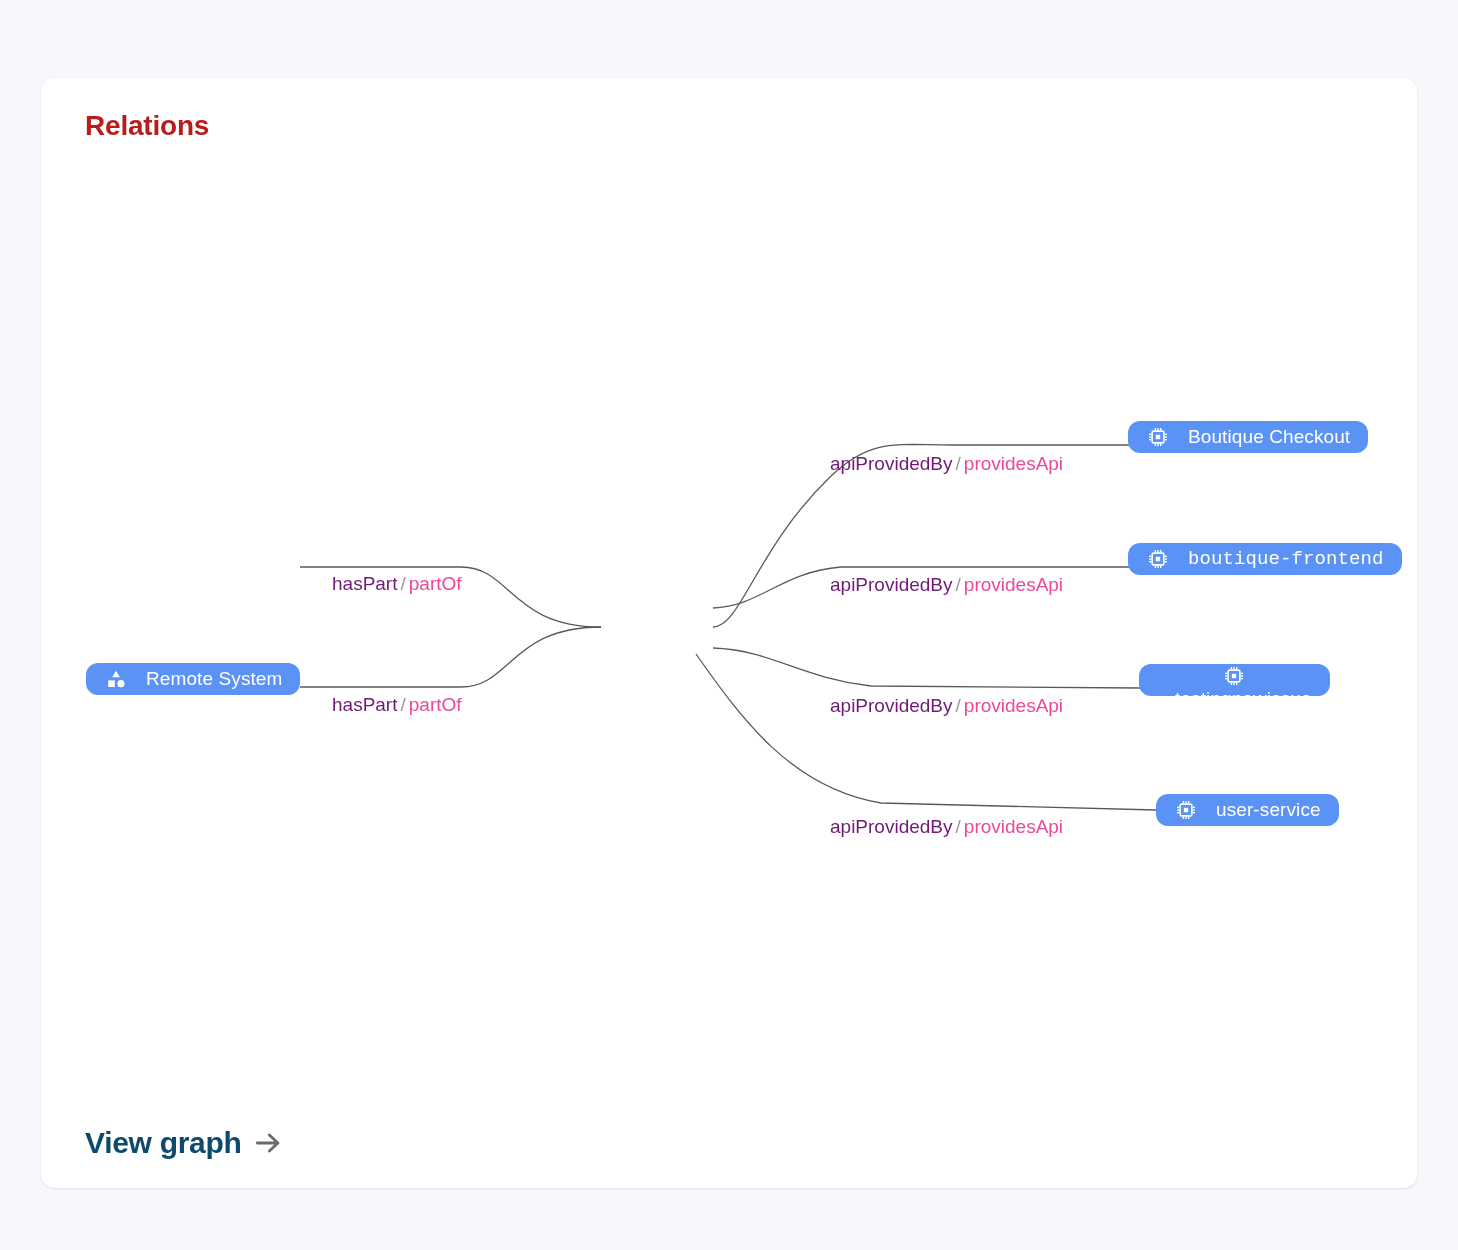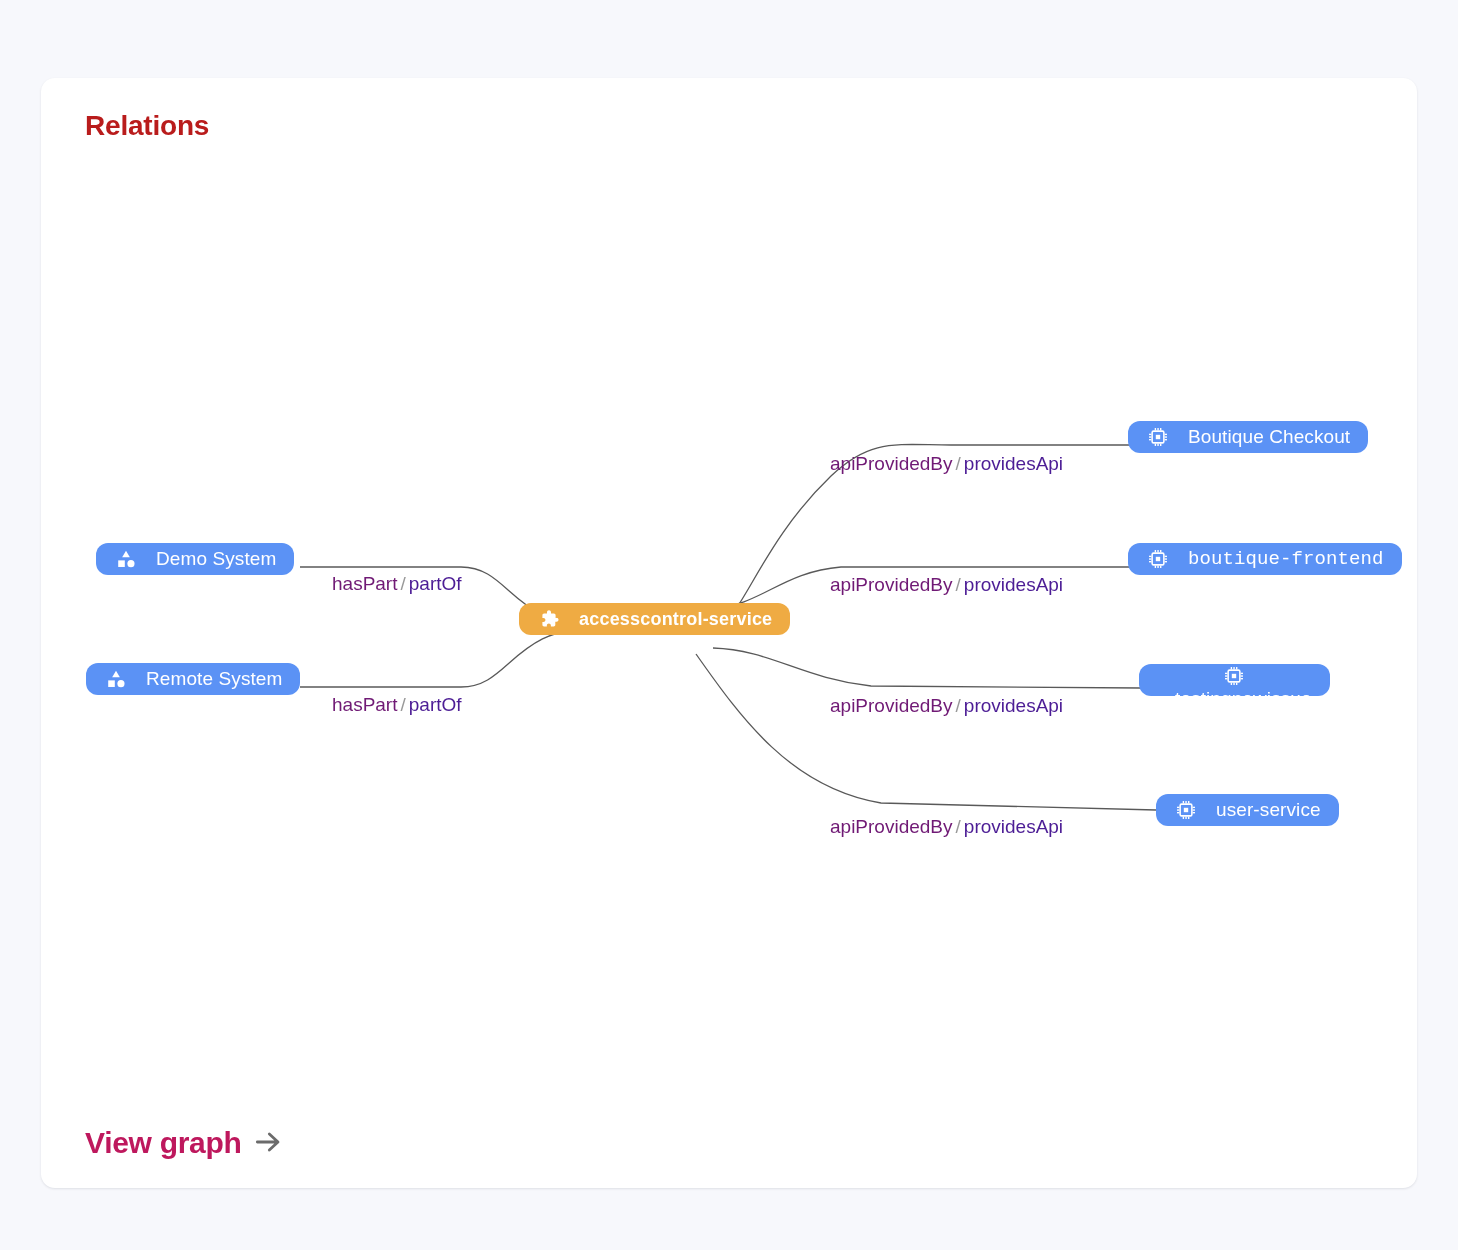--- a/index.html
+++ b/index.html
@@ -96,30 +96,30 @@
     line-height: 1;
   }
   .edge-label .fwd {
     color: #701a75;
   }
   .edge-label .sep {
     color: #9a9a9a;
     padding: 0 3px;
   }
   .edge-label .rev {
-    color: #4c1d95;
+    color: #ec4899;
   }
   .view-graph {
     position: absolute;
     left: 44px;
     bottom: 28px;
     display: flex;
-    align-items: flex-start;
+    align-items: center;
     gap: 10px;
-    color: #be185d;
+    color: #0c4a6e;
     font-size: 30px;
     font-weight: bold;
     text-decoration: none;
     letter-spacing: -0.3px;
     cursor: pointer;
   }
   .view-graph .arrow-icon {
     display: inline-flex;
     align-items: center;
   }
@@ -137,50 +137,32 @@
 
       <path class="edge-path" d="M 259,489 L 420,489 C 470,489 470,549 560,549"></path>
       <path class="edge-path" d="M 259,609 L 420,609 C 470,609 470,549 560,549"></path>
 
       <path class="edge-path" d="M 672,549 C 700,549 715,470 790,398 C 830,360 855,367 910,367 L 1090,367"></path>
       <path class="edge-path" d="M 672,530 C 720,528 740,494 800,489 L 1090,489"></path>
       <path class="edge-path" d="M 672,570 C 730,572 760,600 830,608 L 1100,610"></path>
       <path class="edge-path" d="M 655,576 C 700,640 750,710 840,725 L 1115,732"></path>
     </svg>
 
-    <div class="node blue" style="left:55px; top:465px;">
+
+    <div class="node blue" style="left:45px; top:585px;">
       <span class="node-icon">
         <svg width="22" height="22" viewBox="0 0 24 24">
           <polygon points="12,3 16.2,10 7.8,10" fill="#ffffff"></polygon>
           <rect x="3.5" y="13.5" width="7.2" height="7.2" fill="#ffffff"></rect>
           <circle cx="17.4" cy="17.1" r="3.9" fill="#ffffff"></circle>
         </svg>
       </span>
-      <span class="node-label">Demo System</span>
-    </div>
-
-    <div class="node blue" style="left:45px; top:585px;">
-      <span class="node-icon">
-        <svg width="22" height="22" viewBox="0 0 24 24">
-          <polygon points="12,3 16.2,10 7.8,10" fill="#ffffff"></polygon>
-          <rect x="3.5" y="13.5" width="7.2" height="7.2" fill="#ffffff"></rect>
-          <circle cx="17.4" cy="17.1" r="3.9" fill="#ffffff"></circle>
-        </svg>
-      </span>
       <span class="node-label">Remote System</span>
     </div>
 
-    <div class="node orange" style="left:478px; top:525px;">
-      <span class="node-icon">
-        <svg width="22" height="22" viewBox="0 0 24 24">
-          <path fill="#ffffff" d="M20.5 11h-1.3V7.8c0-.99-.81-1.8-1.8-1.8H14.2V4.7c0-1.22-.98-2.2-2.2-2.2s-2.2.98-2.2 2.2V6H6.6c-.99 0-1.79.81-1.79 1.8v3.04H5.9c1.21 0 2.2.99 2.2 2.2s-.99 2.2-2.2 2.2H4.81v3.04c0 .99.8 1.8 1.79 1.8h3.04v-1.09c0-1.21.99-2.2 2.2-2.2s2.2.99 2.2 2.2v1.09h3.04c.99 0 1.8-.81 1.8-1.8v-3.2h1.3c1.22 0 2.2-.98 2.2-2.2s-.98-2.2-2.2-2.2z"></path>
-        </svg>
-      </span>
-      <span class="node-label">accesscontrol-service</span>
-    </div>
 
     <div class="node blue" style="left:1087px; top:343px;">
       <span class="node-icon">
         <svg width="22" height="22" viewBox="0 0 24 24">
           <rect x="5.6" y="5.6" width="12.8" height="12.8" rx="1.6" fill="none" stroke="#ffffff" stroke-width="1.7"></rect>
           <rect x="9.6" y="9.6" width="4.8" height="4.8" fill="#ffffff"></rect>
           <rect x="8.4" y="2.2" width="1.5" height="2.6" fill="#ffffff"></rect>
           <rect x="11.3" y="2.2" width="1.5" height="2.6" fill="#ffffff"></rect>
           <rect x="14.2" y="2.2" width="1.5" height="2.6" fill="#ffffff"></rect>
           <rect x="8.4" y="19.2" width="1.5" height="2.6" fill="#ffffff"></rect>

